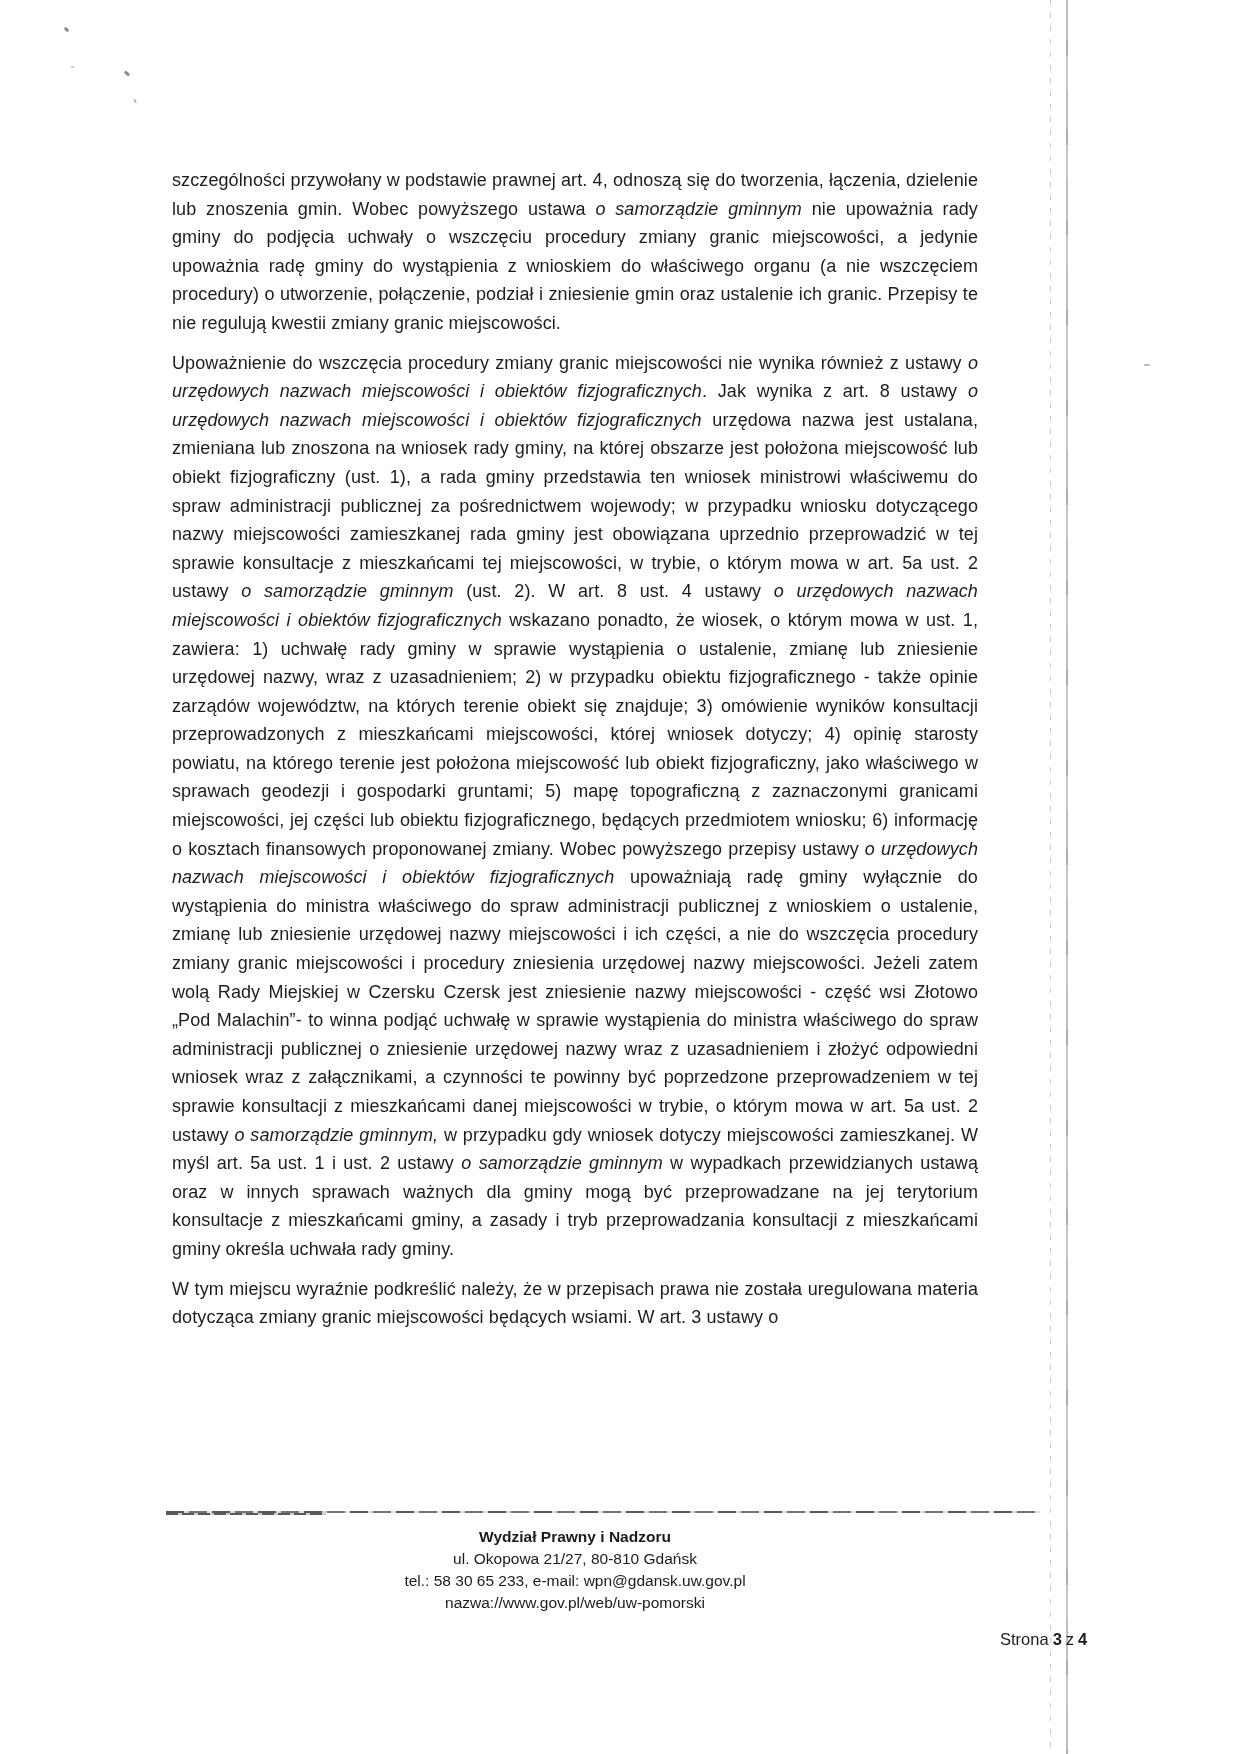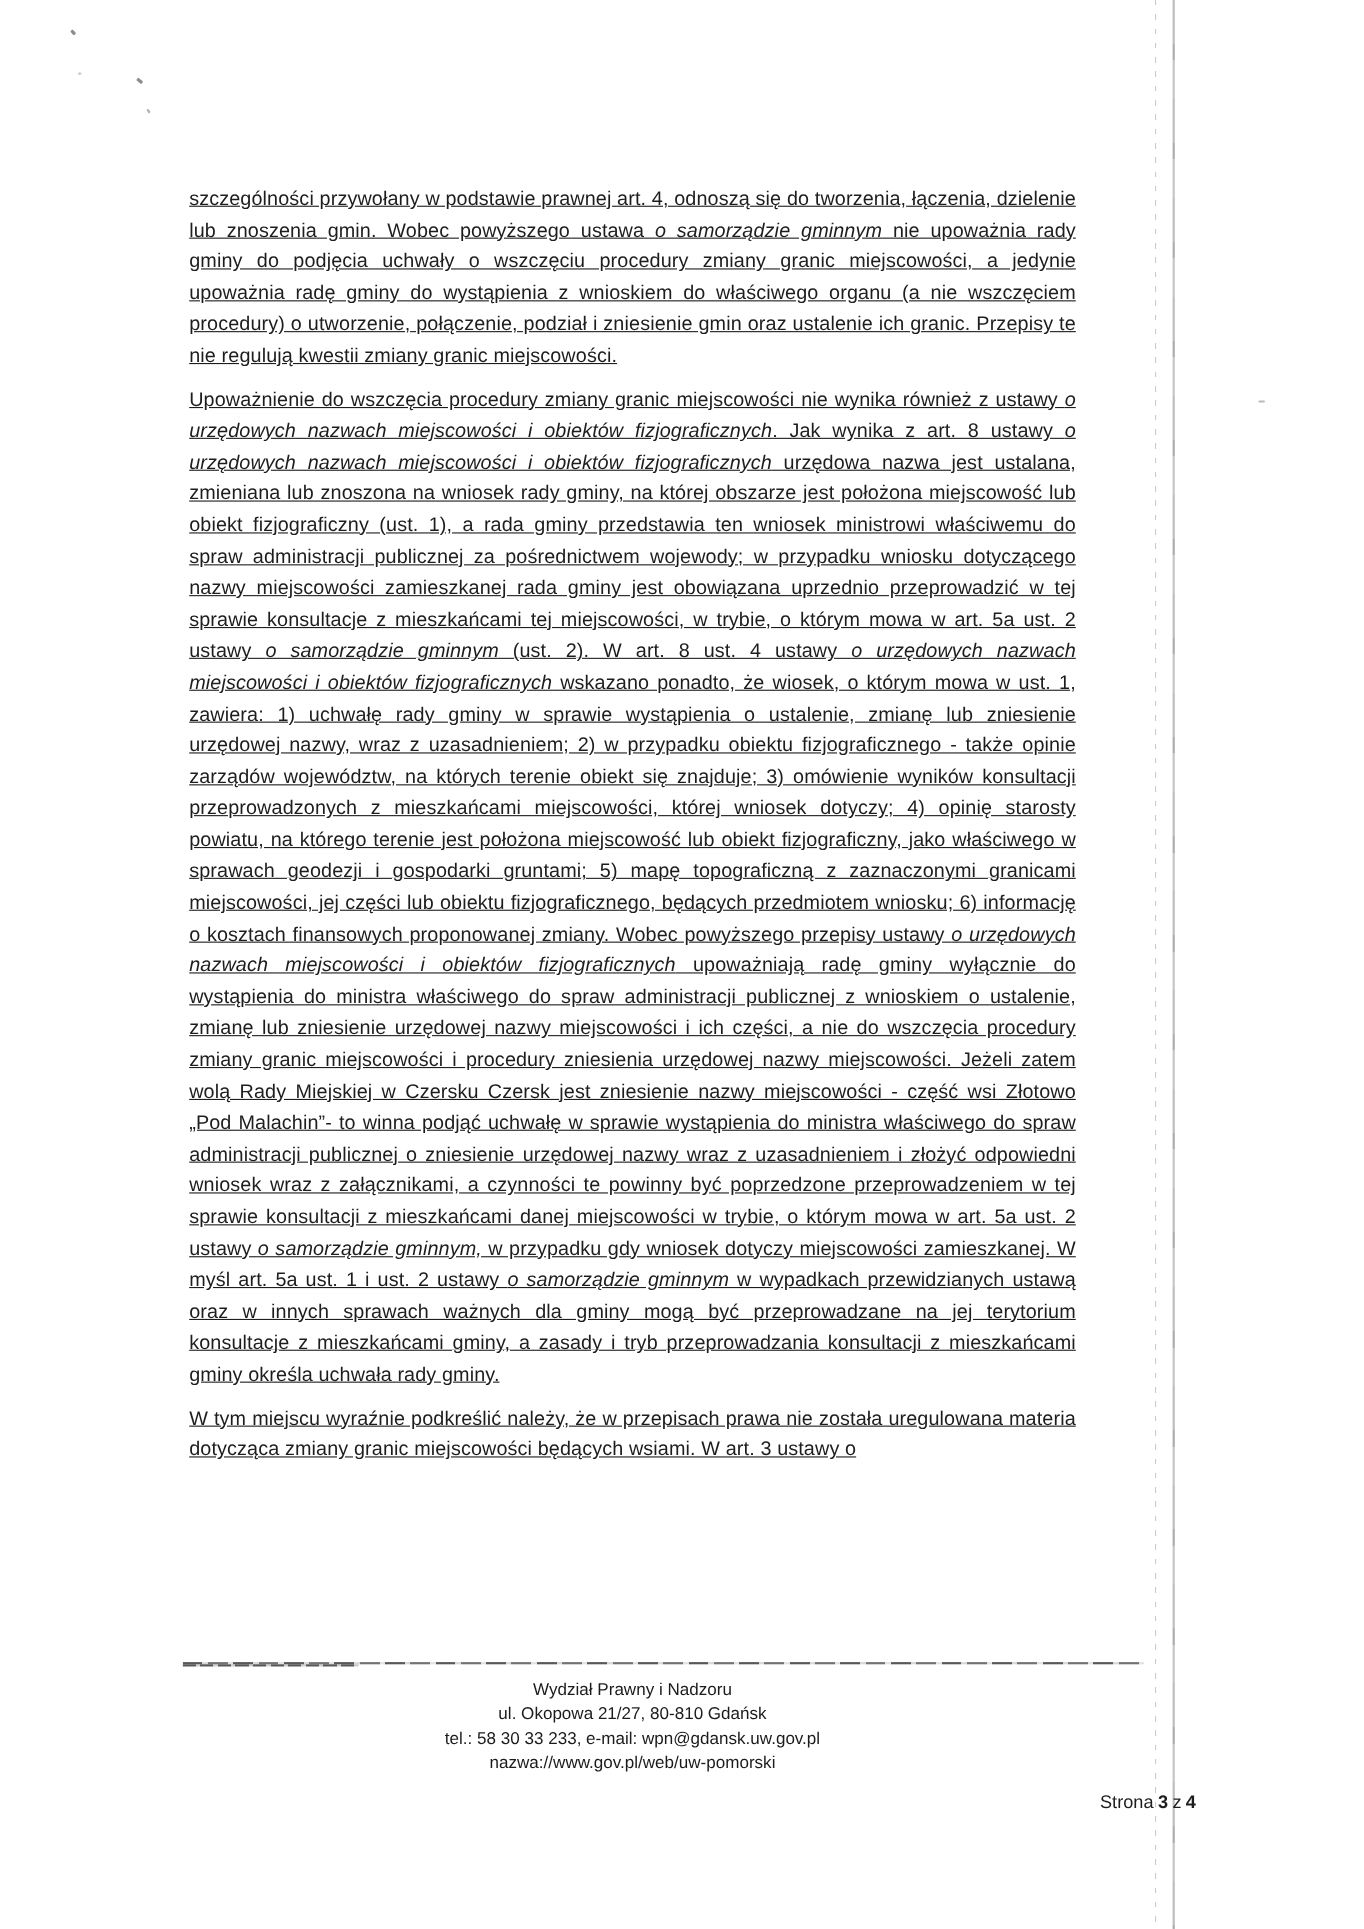--- a/index.html
+++ b/index.html
@@ -17,21 +17,20 @@
   .doc-body {
     position: absolute;
     left: 172px;
     top: 166px;
     width: 806px;
     text-align: justify;
     font-size: 18px;
     line-height: 28.6px;
     color: #1d1d1d;
     letter-spacing: 0.1px;
-    text-decoration: underline;
   }
   .para { margin: 0 0 11px 0; }
   .it { font-style: italic; }
 
   
   .footer-sep {
     position: absolute;
     left: 166px;
     top: 1511px;
     width: 874px;
@@ -60,21 +59,21 @@
   .footer {
     position: absolute;
     left: 172px;
     top: 1526px;
     width: 806px;
     text-align: center;
     font-size: 15.5px;
     line-height: 22px;
     color: #1b1b1b;
   }
-  .footer .bold { font-weight: normal; }
+  .footer .bold { font-weight: bold; }
 
   
   .pagination {
     position: absolute;
     top: 1630px;
     left: 1000px;
     font-size: 16.5px;
     color: #1d1d1d;
     white-space: nowrap;
   }
@@ -123,19 +122,19 @@
   </div>
 
 <div class="footer-sep">
   <div class="sep-line"></div>
   <div class="sep-line-left"></div>
 </div>
 
 <div class="footer">
   <div class="bold">Wydział Prawny i Nadzoru</div>
   <div>ul. Okopowa 21/27, 80-810 Gdańsk</div>
-  <div>tel.: 58 30 33 233, e-mail: wpn@gdansk.uw.gov.pl</div>
+  <div>tel.: 58 30 65 233, e-mail: wpn@gdansk.uw.gov.pl</div>
   <div>nazwa://www.gov.pl/web/uw-pomorski</div>
 </div>
 
 <div class="pagination">
   <span>Strona</span><span class="bold">3</span><span>z</span><span class="bold">4</span>
 </div>
 
 </body></html>

